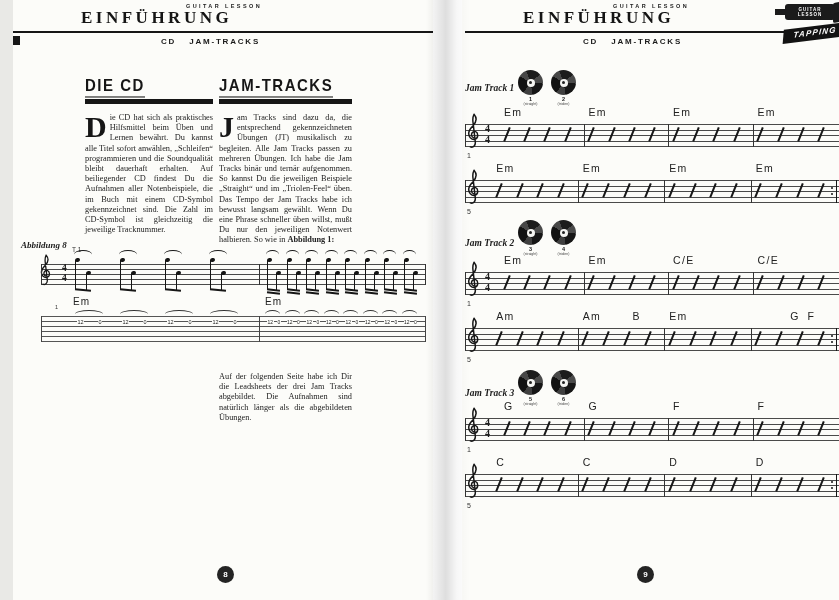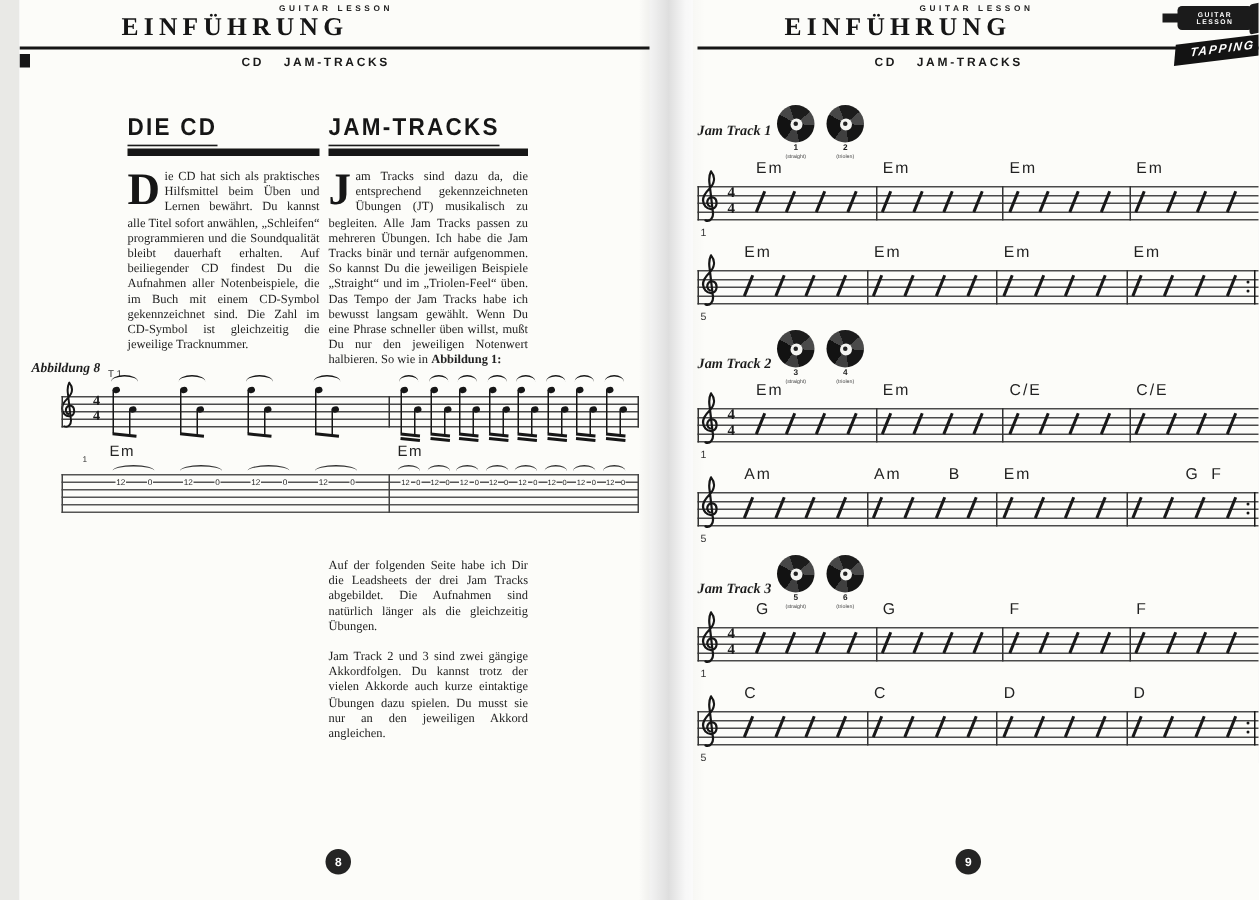--- a/index.html
+++ b/index.html
@@ -203,22 +203,21 @@
         <div style="position: absolute; left: 345px; top: 64px; width: 15px; height: 7px; border-top: 1px solid rgb(51, 51, 51); border-radius: 50%;"></div>
         <div style="position: absolute; left: 347px; top: 72.5px; font: 5px &quot;Liberation Sans&quot;, sans-serif; color: rgb(34, 34, 34); background: rgb(252, 252, 249); padding: 0px 0.5px;">12</div>
         <div style="position: absolute; left: 357px; top: 72.5px; font: 5px &quot;Liberation Sans&quot;, sans-serif; color: rgb(34, 34, 34); background: rgb(252, 252, 249); padding: 0px 0.5px;">0</div>
         <div style="position: absolute; left: 364.5px; top: 64px; width: 15px; height: 7px; border-top: 1px solid rgb(51, 51, 51); border-radius: 50%;"></div>
         <div style="position: absolute; left: 366.5px; top: 72.5px; font: 5px &quot;Liberation Sans&quot;, sans-serif; color: rgb(34, 34, 34); background: rgb(252, 252, 249); padding: 0px 0.5px;">12</div>
         <div style="position: absolute; left: 376.5px; top: 72.5px; font: 5px &quot;Liberation Sans&quot;, sans-serif; color: rgb(34, 34, 34); background: rgb(252, 252, 249); padding: 0px 0.5px;">0</div>
         <div style="position: absolute; left: 18px; top: 58px; font: 5.5px &quot;Liberation Sans&quot;, sans-serif; color: rgb(51, 51, 51);">1</div>
       </div>
 
     <div class="col lower-col" style="left:206px;top:372px;width:133px;">
-      <p class="body">Auf der folgenden Seite habe ich Dir die Leadsheets der drei Jam Tracks abgebildet. Die Aufnahmen sind natürlich länger als die gleichzeitig Übungen.</p>
-      <p class="body">Jam Track 2 und 3 sind zwei gängige Akkordfolgen. Du kannst trotz der vielen Akkorde auch kurze eintaktige Übungen dazu spielen. Du musst sie nur an den jeweiligen Akkord angleichen.</p>
+      <p class="body">Auf der folgenden Seite habe ich Dir die Leadsheets der drei Jam Tracks abgebildet. Die Aufnahmen sind natürlich länger als die abgebildeten Übungen.</p>
     </div>
 
     <div class="pagenum" style="left:204px;top:566px;">8</div>
   </div>
 
   <div class="page page-right">
     <div class="kicker" style="left:151px;">GUITAR LESSON</div>
     <h1 class="title" style="left:61px;">EINFÜHRUNG</h1>
     <div class="title-rule" style="left:3px;width:376px;"></div>
     <div class="subtitle" style="left:121px;">

